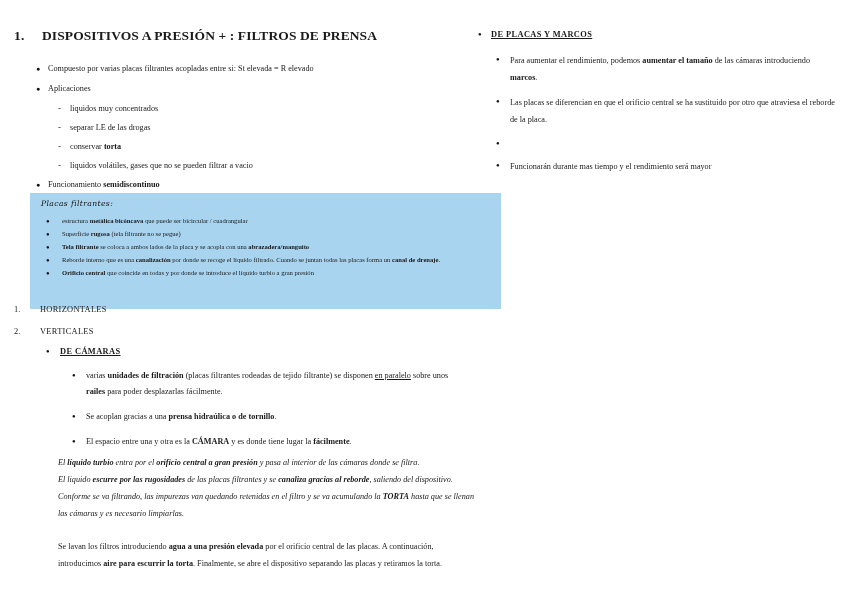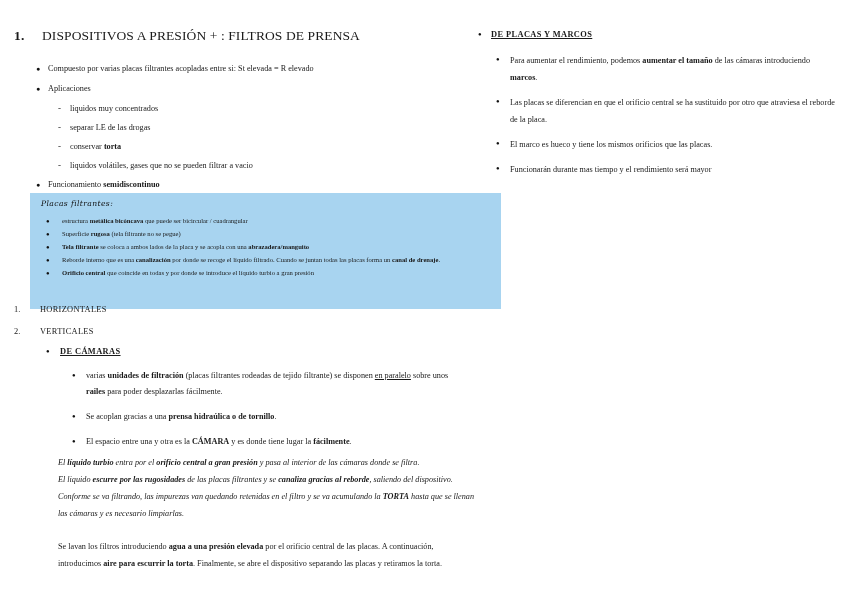--- a/index.html
+++ b/index.html
@@ -14,21 +14,21 @@
   .page{position:relative;width:848px;height:599px;}
 
   
   b{font-weight:bold;}
   .u{text-decoration:underline;}
 
   
   .col-left{position:absolute;left:0;top:0;width:465px;height:599px;}
   .title-row{position:absolute;left:14px;top:28px;width:440px;display:flex;align-items:baseline;}
   .title-num{font-weight:bold;font-size:13.5px;letter-spacing:.2px;width:28px;}
-  .title-txt{font-weight:normal;font-size:13.5px;letter-spacing:.1px;white-space:nowrap;}
+  .title-txt{font-weight:bold;font-size:13.5px;letter-spacing:.1px;white-space:nowrap;}
   .bullet-row{display:flex;align-items:flex-start;margin-bottom:2px;}
   .bullet-dot{width:12px;flex:0 0 12px;font-size:7px;line-height:14px;color:#111;text-align:left;}
   .bullet-dash{width:12px;flex:0 0 12px;font-size:9px;line-height:13px;color:#111;}
   .bullet-txt{font-size:8.2px;line-height:13px;}
 
   #left-bullets{position:absolute;left:36px;top:62px;width:420px;}
   #left-bullets .bullet-row{margin-bottom:6px;}
   #left-subs{margin-left:22px;margin-top:5px;}
   #left-subs .bullet-row{margin-bottom:6px;}
 
@@ -205,21 +205,20 @@
       <div class="bullet-row">
         <span class="bullet-dot">●</span>
         <span class="bullet-txt">Para aumentar el rendimiento, podemos <b>aumentar el tamaño</b> de las cámaras introduciendo <b>marcos</b>.</span>
       </div>
       <div class="bullet-row">
         <span class="bullet-dot">●</span>
         <span class="bullet-txt">Las placas se diferencian en que el orificio central se ha sustituido por otro que atraviesa el reborde de la placa.</span>
       </div>
       <div class="bullet-row">
         <span class="bullet-dot">●</span>
-        <span class="bullet-txt">El marco es hueco y tiene los mismos orificios que las placas.</span>
       </div>
       <div class="bullet-row">
         <span class="bullet-dot">●</span>
         <span class="bullet-txt">Funcionarán durante mas tiempo y el rendimiento será mayor</span>
       </div>
     </div>
 
   </div>
 </div>
 

